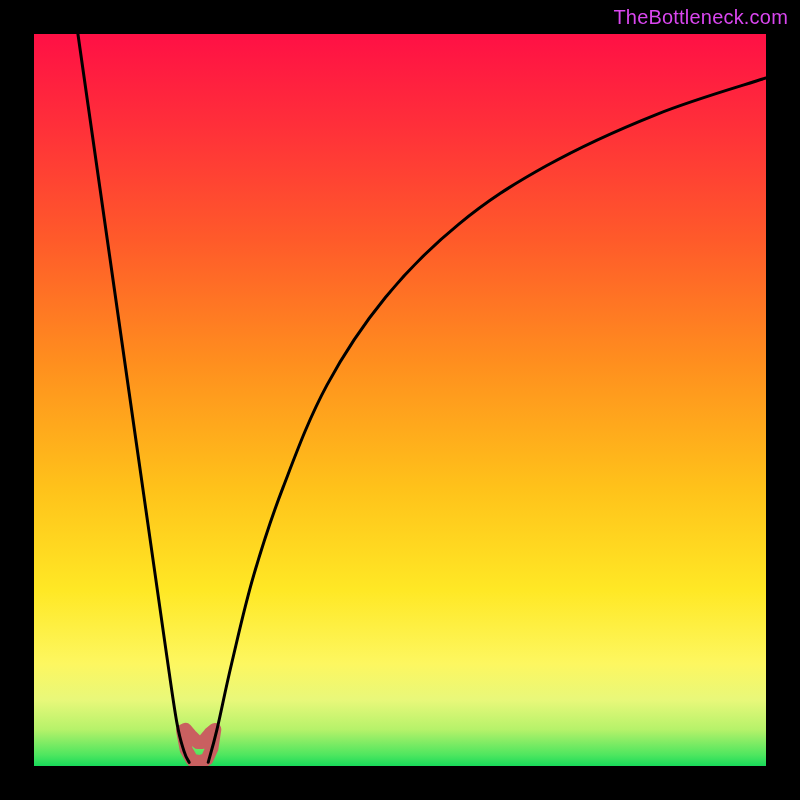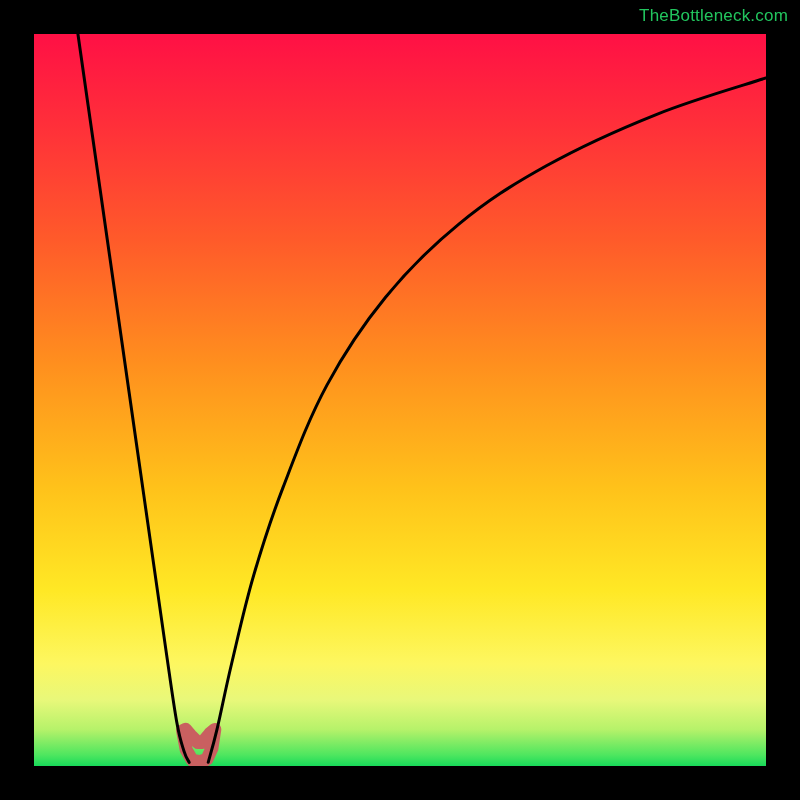--- a/index.html
+++ b/index.html
@@ -27,22 +27,22 @@
     height: 732px;
     overflow: hidden;
   }
   .plot svg {
     display: block;
   }
   .watermark {
     position: absolute;
     top: 6px;
     right: 12px;
-    color: #22c55e;
-    font-size: 17px;
+    color: #d946ef;
+    font-size: 20px;
     font-weight: 400;
     letter-spacing: 0.2px;
     user-select: none;
   }
 </style>
 </head>
 <body>
 
 <div class="frame">
 

